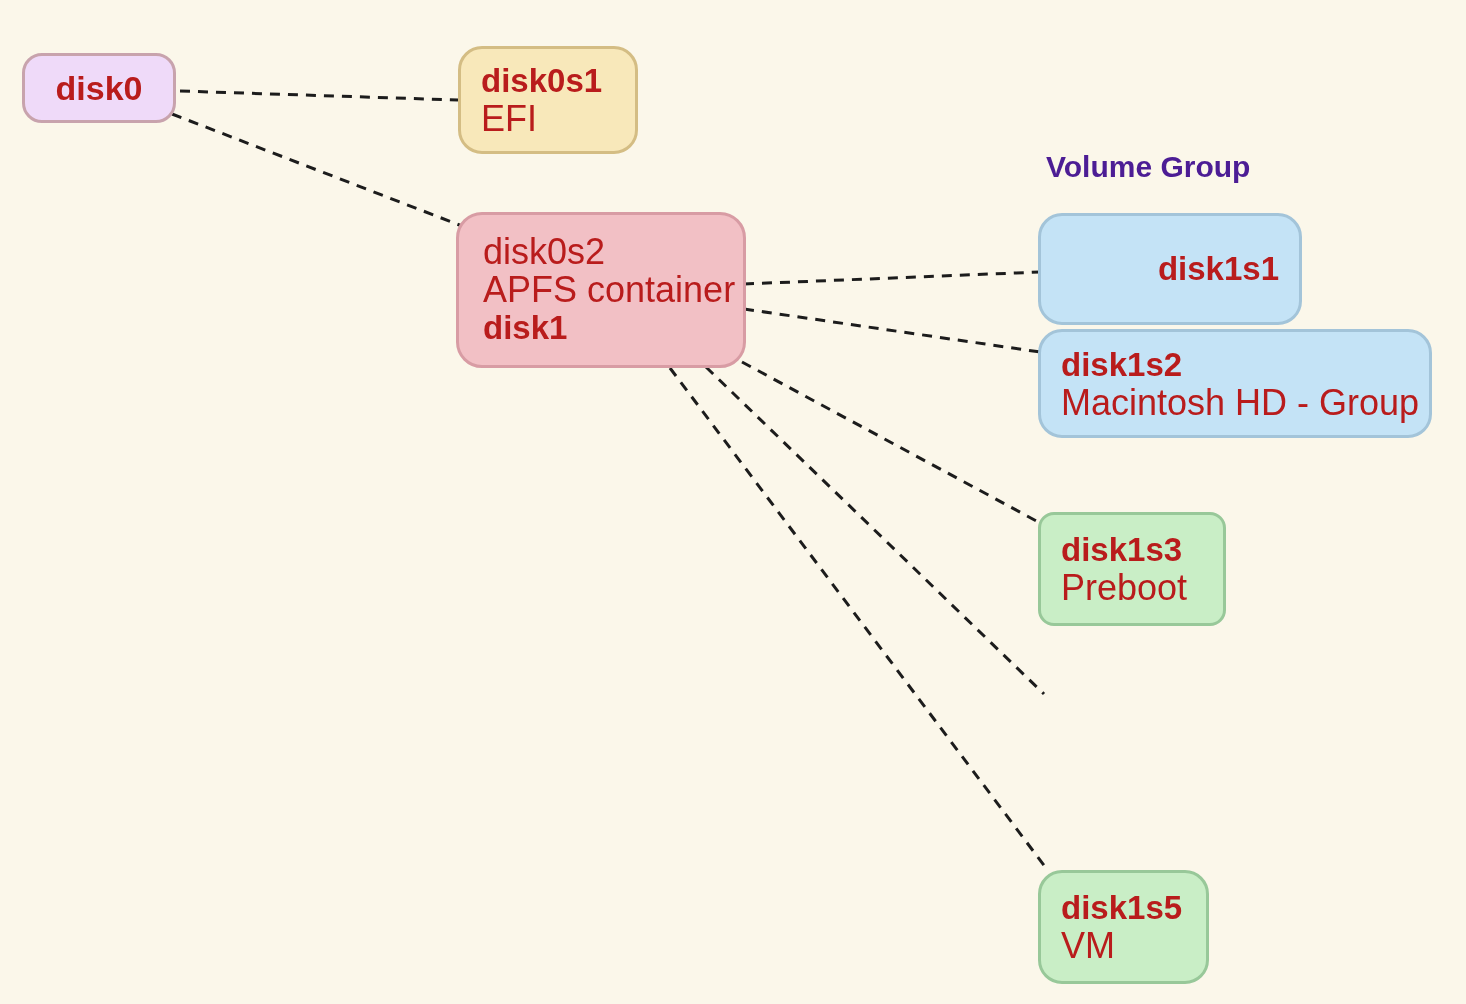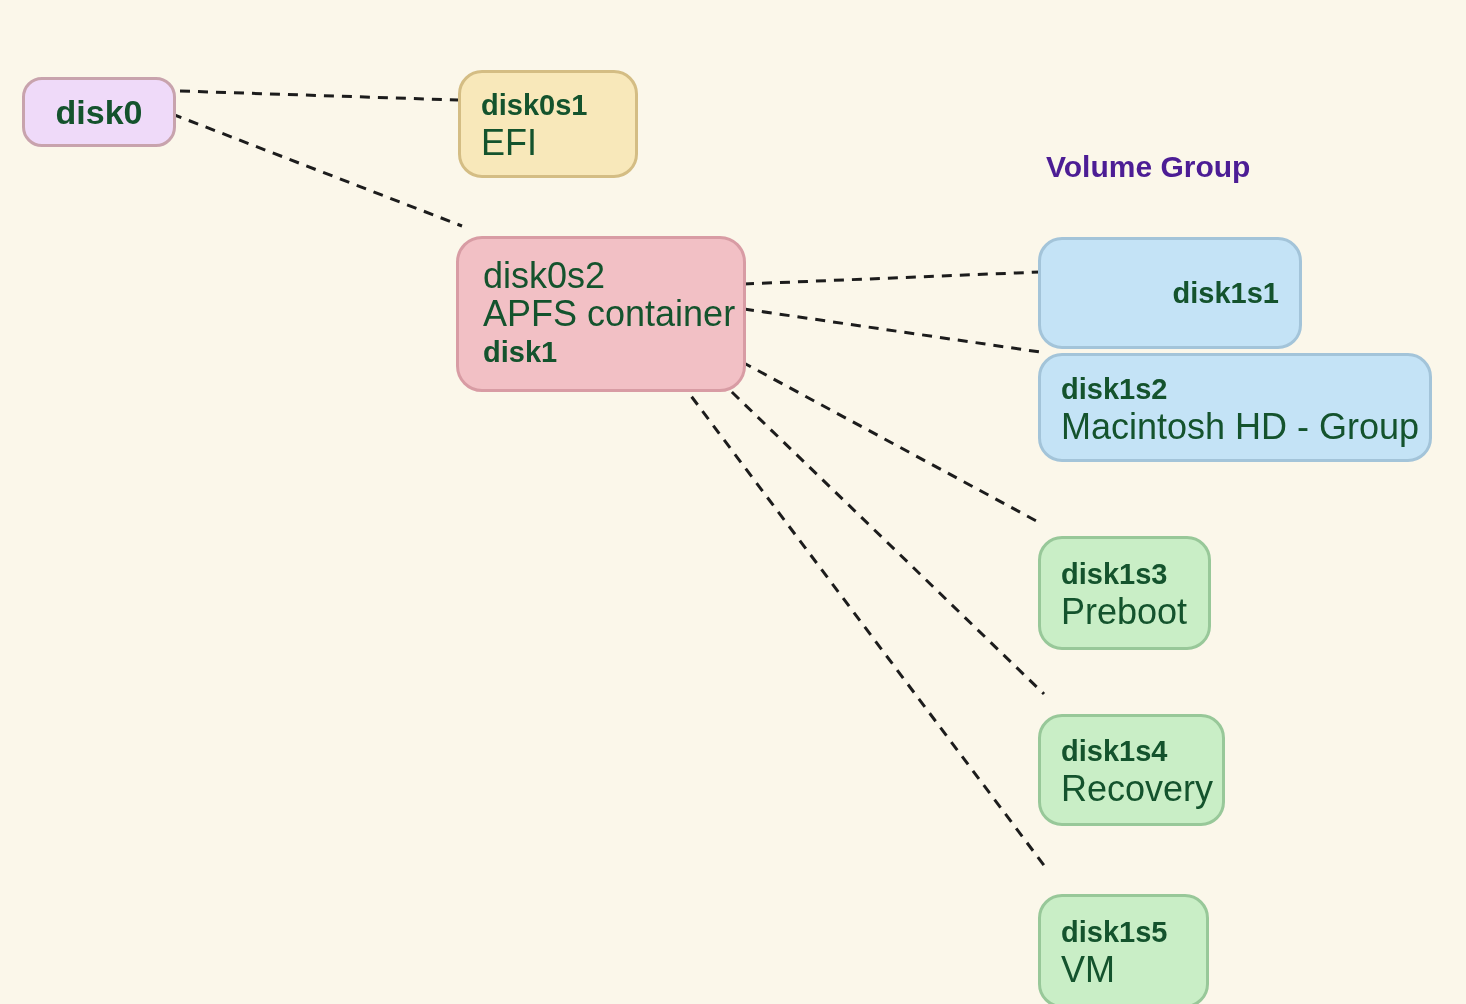--- a/index.html
+++ b/index.html
@@ -32,26 +32,25 @@
   }
   .node {
     position: absolute;
     box-sizing: border-box;
     border: 3px solid;
     display: flex;
     flex-direction: column;
     justify-content: center;
     padding: 0 20px;
     z-index: 1;
-    color: #14532d;
-    margin-top: 24px;
+    color: #b91c1c;
   }
   .node .title {
     font-weight: 700;
-    font-size: 29px;
+    font-size: 33px;
     line-height: 38px;
     white-space: nowrap;
   }
   .node .subtitle,
   .node .plainline {
     font-weight: 400;
     font-size: 36px;
     line-height: 38px;
     white-space: nowrap;
   }
@@ -78,22 +77,22 @@
   #node-disk1s1 {
     left: 1038px; top: 213px; width: 264px; height: 112px;
     border-radius: 24px;
     text-align: right;
   }
   #node-disk1s2 {
     left: 1038px; top: 329px; width: 394px; height: 109px;
     border-radius: 24px;
   }
   #node-disk1s3 {
-    left: 1038px; top: 512px; width: 173px; height: 114px;
-    border-radius: 24px;
+    left: 1038px; top: 512px; width: 188px; height: 114px;
+    border-radius: 16px;
   }
   #node-disk1s4 {
     left: 1038px; top: 690px; width: 187px; height: 112px;
     border-radius: 24px;
   }
   #node-disk1s5 {
     left: 1038px; top: 870px; width: 171px; height: 114px;
     border-radius: 24px;
   }
   #volume-group-heading {
@@ -146,23 +145,19 @@
   <div class="node" id="node-disk1s2" style="background-color: rgb(196, 227, 246); border-color: rgb(163, 196, 217);">
     <div class="title">disk1s2</div>
     <div class="subtitle">Macintosh HD - Group</div>
   </div>
 
   <div class="node" id="node-disk1s3" style="background-color: rgb(201, 238, 198); border-color: rgb(152, 200, 153);">
     <div class="title">disk1s3</div>
     <div class="subtitle">Preboot</div>
   </div>
 
-  <div class="node" id="node-disk1s4" style="background-color: rgb(201, 238, 198); border-color: rgb(152, 200, 153);">
-    <div class="title">disk1s4</div>
-    <div class="subtitle">Recovery</div>
-  </div>
 
   <div class="node" id="node-disk1s5" style="background-color: rgb(201, 238, 198); border-color: rgb(152, 200, 153);">
     <div class="title">disk1s5</div>
     <div class="subtitle">VM</div>
   </div>
 
 </div>
 
 </body></html>

